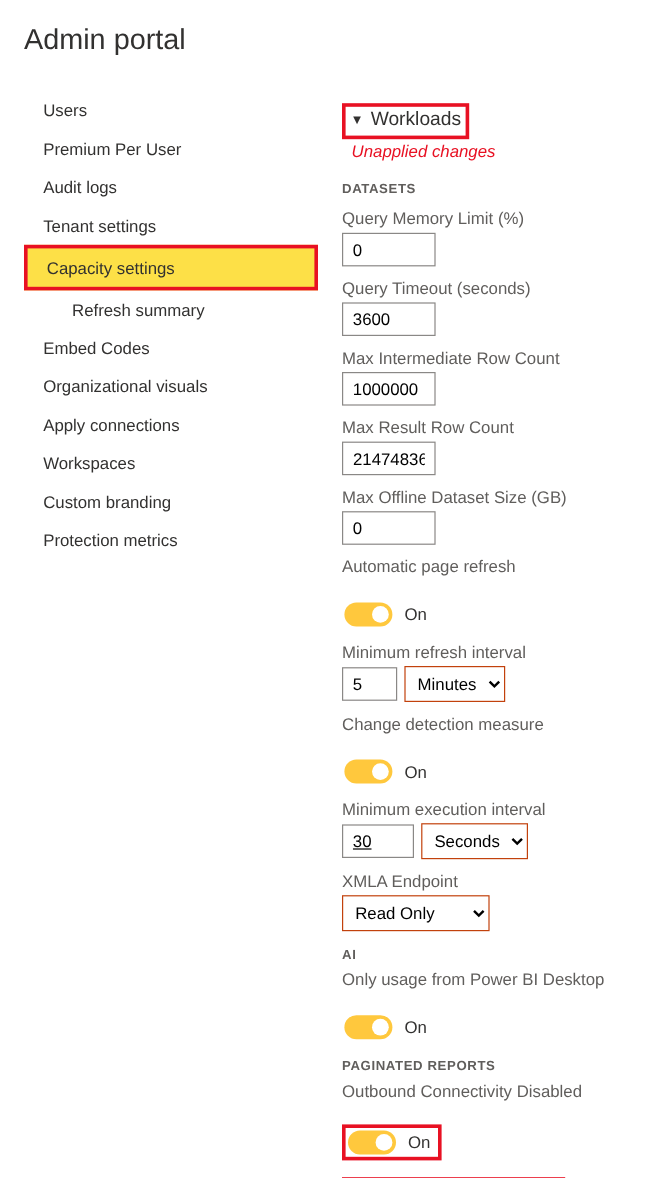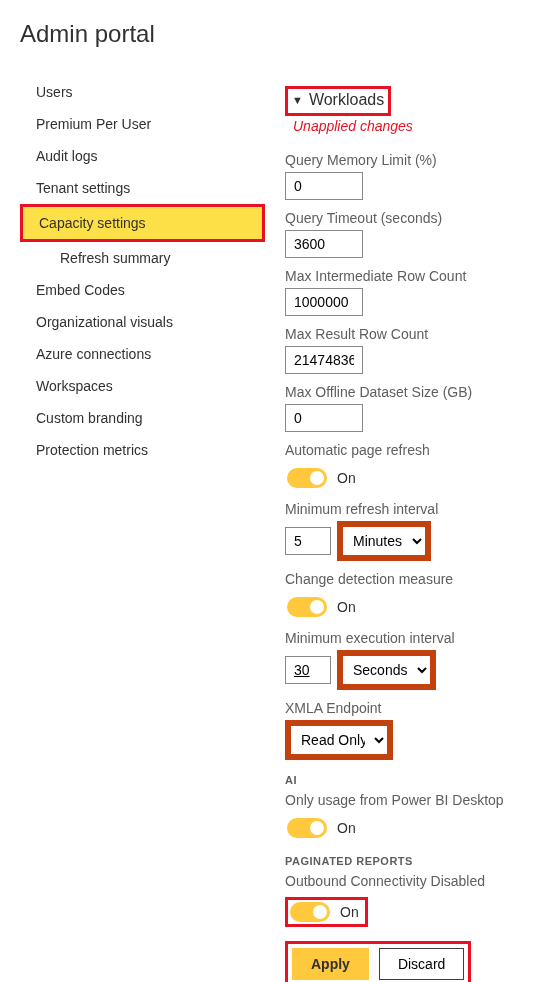--- a/index.html
+++ b/index.html
@@ -63,32 +63,32 @@
       margin: 10px 0 4px 0;
     }
     input[type="text"] {
       border: 1px solid #8a8886;
       padding: 5px 8px;
       font-size: 14px;
       width: 78px;
       font-family: inherit;
     }
     select {
-      border: 6px solid #c2410c;
+      border: 1px solid #c2410c;
       padding: 5px 6px;
       font-size: 14px;
       background: #fff;
       font-family: inherit;
     }
     .inline-group { display: flex; gap: 6px; align-items: center; }
     .toggle-row {
       display: inline-flex;
       align-items: center;
       gap: 10px;
-      margin-top: 4px;
+      margin-top: 16px;
       padding: 2px 6px 2px 2px;
     }
     .toggle {
       position: relative;
       width: 40px;
       height: 20px;
       background: #ffc83d;
       border-radius: 10px;
       cursor: pointer;
     }
@@ -135,36 +135,37 @@
 <div class="layout">
   <nav class="sidebar">
     <div class="nav-item">Users</div>
     <div class="nav-item">Premium Per User</div>
     <div class="nav-item">Audit logs</div>
     <div class="nav-item">Tenant settings</div>
     <div class="nav-item active highlight-red">Capacity settings</div>
     <div class="nav-item sub">Refresh summary</div>
     <div class="nav-item">Embed Codes</div>
     <div class="nav-item">Organizational visuals</div>
-    <div class="nav-item">Azure connections</div>
+    <div class="nav-item">Apply connections</div>
     <div class="nav-item">Workspaces</div>
     <div class="nav-item">Custom branding</div>
     <div class="nav-item">Protection metrics</div>
   </nav>
 
   <main class="main">
 
     <div class="workloads-wrap highlight-red">
       <div class="section-header">
         <span class="tri">▼</span>
         <span>Workloads</span>
       </div>
     </div>
     <div class="unapplied">Unapplied changes</div>
 
+    <div class="group-label">DATASETS</div>
 
     <div class="field-label">Query Memory Limit (%)</div>
     <input type="text" value="0" style="">
 
     <div class="field-label">Query Timeout (seconds)</div>
     <input type="text" value="3600" style="">
 
     <div class="field-label">Max Intermediate Row Count</div>
     <input type="text" value="1000000" style="">
 
@@ -189,28 +190,28 @@
     </div>
 
     <div class="field-label">Change detection measure</div>
     <div class="toggle-row">
       <div class="toggle"></div>
       <span class="toggle-text">On</span>
     </div>
 
     <div class="field-label">Minimum execution interval</div>
     <div class="inline-group">
-      <input type="text" style="width: 46px; text-decoration: underline;" value="30">
+      <input type="text" style="width: 60px; text-decoration: underline;" value="30">
       <select>
         <option>Seconds</option>
       </select>
     </div>
 
     <div class="field-label">XMLA Endpoint</div>
-    <select style="width:108px">
+    <select style="width:123px">
       <option>Read Only</option>
     </select>
 
     <div class="group-label">AI</div>
     <div class="field-label" style="margin-top:4px">Only usage from Power BI Desktop</div>
     <div class="toggle-row">
       <div class="toggle"></div>
       <span class="toggle-text">On</span>
     </div>
 

